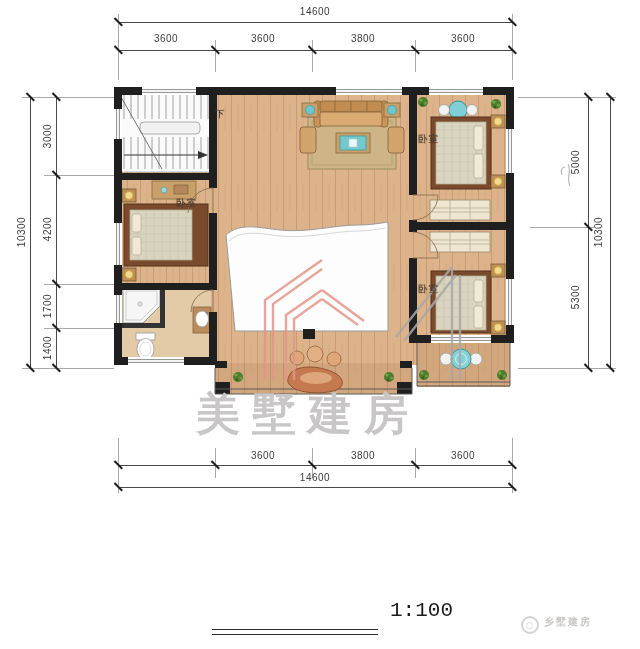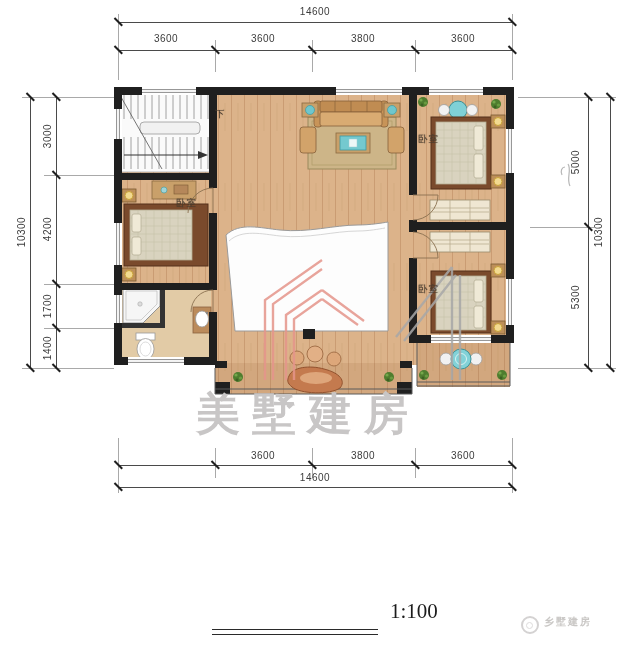--- a/index.html
+++ b/index.html
@@ -16,21 +16,21 @@
   .room-label{position:absolute;font-size:9.5px;color:#473c30;letter-spacing:1px;
               text-shadow:0 0 1px rgba(80,60,40,.55);white-space:nowrap;}
   .wm-cn{position:absolute;left:196px;top:392px;width:236px;text-align:left;
          font-size:44px;font-weight:700;line-height:1;color:#c8c6c6;letter-spacing:12px;}
   .wm-en{position:absolute;left:196px;top:427px;width:236px;text-align:center;
          font-size:16px;font-weight:600;color:#cdcbcb;letter-spacing:5.5px;}
   .title-cn{position:absolute;left:212px;top:588px;font-family:"Liberation Serif",serif;
             font-size:31px;color:#1c1c1c;letter-spacing:6px;white-space:nowrap;}
   .title-underline{position:absolute;left:212px;top:629px;width:166px;height:4px;
             border-top:1.8px solid #2a2a2a;border-bottom:1.8px solid #2a2a2a;}
-  .title-scale{position:absolute;left:390px;top:599px;font-family:Liberation Serif, serif;
+  .title-scale{position:absolute;left:390px;top:599px;font-family:Liberation Mono, monospace;
             font-size:21px;color:#1c1c1c;}
   .brand-logo{position:absolute;left:521px;top:616px;width:14px;height:14px;border:2px solid #d4d2d2;
             border-radius:50%;}
   .brand-logo::after{content:"";position:absolute;left:3px;top:4px;width:5px;height:5px;
             border:1.5px solid #dddbdb;border-radius:50%;}
   .brand-name{position:absolute;left:544px;top:615px;font-size:10px;font-weight:700;
             color:#c9c7c5;letter-spacing:2px;}
 </style>
 </head>
 <body>

